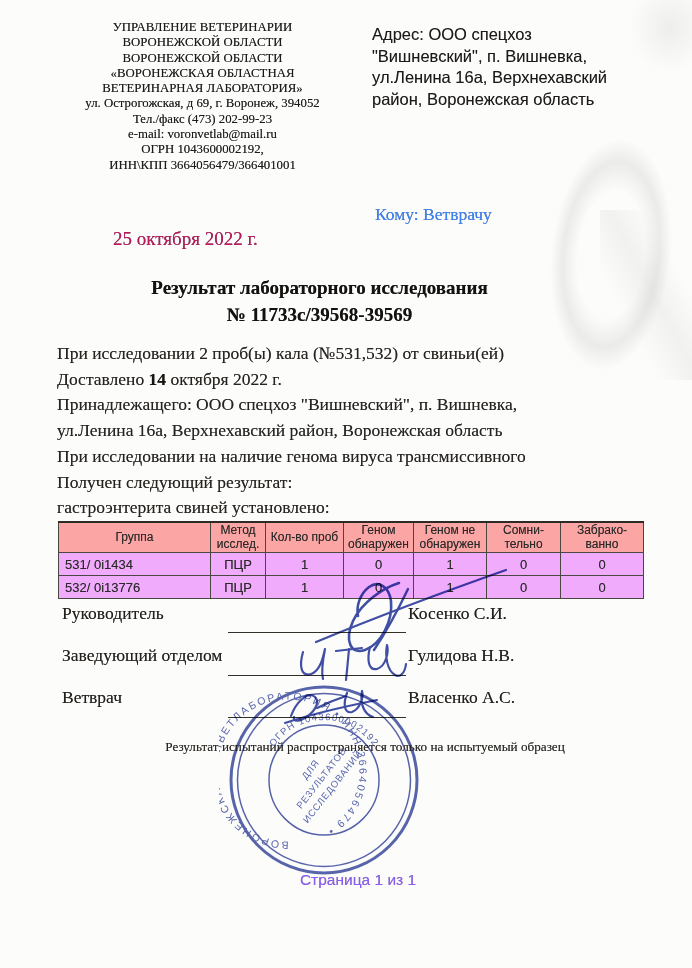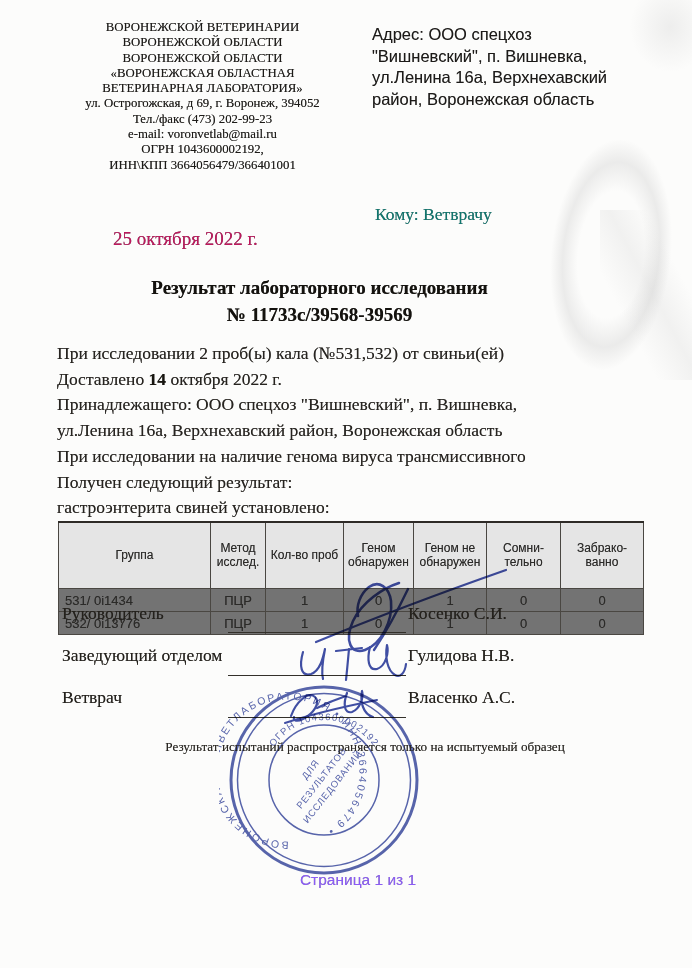--- a/index.html
+++ b/index.html
@@ -28,21 +28,21 @@
   .address-block{
     left:372px;top:24px;width:308px;
     font-family:"Liberation Sans", sans-serif;
     font-size:16.5px;line-height:21.5px;
     color:#1c1a18;
     text-shadow:0 0 .4px rgba(20,20,20,.4);
   }
 
   .recipient{
     left:375px;top:204px;
-    font-size:17.5px;color:#0f766e;
+    font-size:17.5px;color:#3b82f6;
     text-shadow:0 0 .5px rgba(20,20,20,.5);
   }
 
   .date-line{
     left:113px;top:228px;
     font-size:19px;font-weight:normal;color:#be185d;
     text-shadow:0 0 .5px rgba(10,10,10,.6);
   }
 
   
@@ -68,32 +68,32 @@
     position:absolute;left:58px;top:521px;width:585px;
     border-collapse:collapse;table-layout:fixed;
     font-family:"Liberation Sans", sans-serif;
     color:#2b2a28;
   }
   table.results th, table.results td{
     border:1.4px solid #4a4742;
     overflow:hidden;
   }
   table.results th{
-    background:#e5e5e5;
+    background:#fca5a5;
     font-size:12px;line-height:13.5px;font-weight:400;
-    padding:19px 2px;vertical-align:middle;
+    padding:1px 2px;vertical-align:middle;
     text-shadow:0 0 .4px rgba(30,30,30,.5);
     margin-top:13px;
   }
   table.results{border:1.8px solid #33302b;}
   table.results thead tr{border-top:2.2px solid #2e2b27;border-bottom:1.8px solid #2e2b27;}
   table.results td{
     font-size:13px;height:20px;
     text-align:center;vertical-align:middle;
-    background:#737373;
+    background:#f0abfc;
     text-shadow:0 0 .4px rgba(30,30,30,.45);
   }
   table.results td.group{ text-align:left;padding-left:6px; }
 
   
   .sig-label{font-size:17.5px;color:#24211c;text-shadow:0 0 .5px rgba(20,20,20,.5);}
   .sig-name {font-size:17.5px;color:#24211c;text-shadow:0 0 .5px rgba(20,20,20,.5);}
   .sig-line{height:0;border-bottom:1.9px solid #33302a;width:178px;left:228px;}
 
   
@@ -127,21 +127,21 @@
 </head>
 <body>
 
 <div class="page">
 
   <div class="abs smudge1"></div>
   <div class="abs smudge2"></div>
   <div class="abs smudge3"></div>
 
   <div class="abs org-block">
-    <div>ВОРОНЕЖСКОЙ ВЕТЕРИНАРИИ</div>
+    <div>УПРАВЛЕНИЕ ВЕТЕРИНАРИИ</div>
     <div>ВОРОНЕЖСКОЙ ОБЛАСТИ</div>
     <div>ВОРОНЕЖСКОЙ ОБЛАСТИ</div>
     <div>«ВОРОНЕЖСКАЯ ОБЛАСТНАЯ</div>
     <div>ВЕТЕРИНАРНАЯ ЛАБОРАТОРИЯ»</div>
     <div>ул. Острогожская, д 69, г. Воронеж, 394052</div>
     <div>Тел./факс  (473) 202-99-23</div>
     <div>e-mail:  voronvetlab@mail.ru</div>
     <div>ОГРН 1043600002192,</div>
     <div>ИНН\КПП 3664056479/366401001</div>
   </div>

